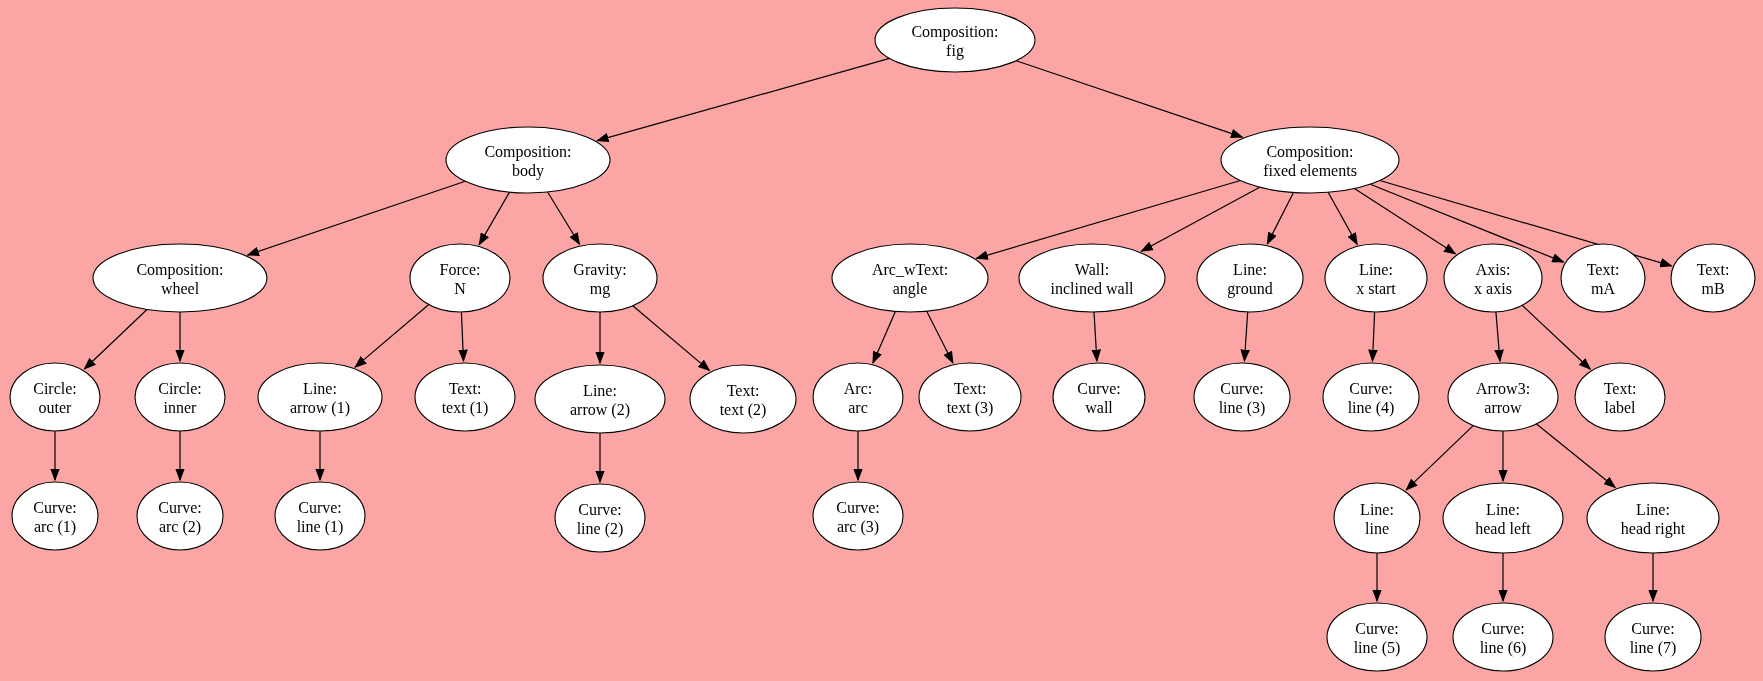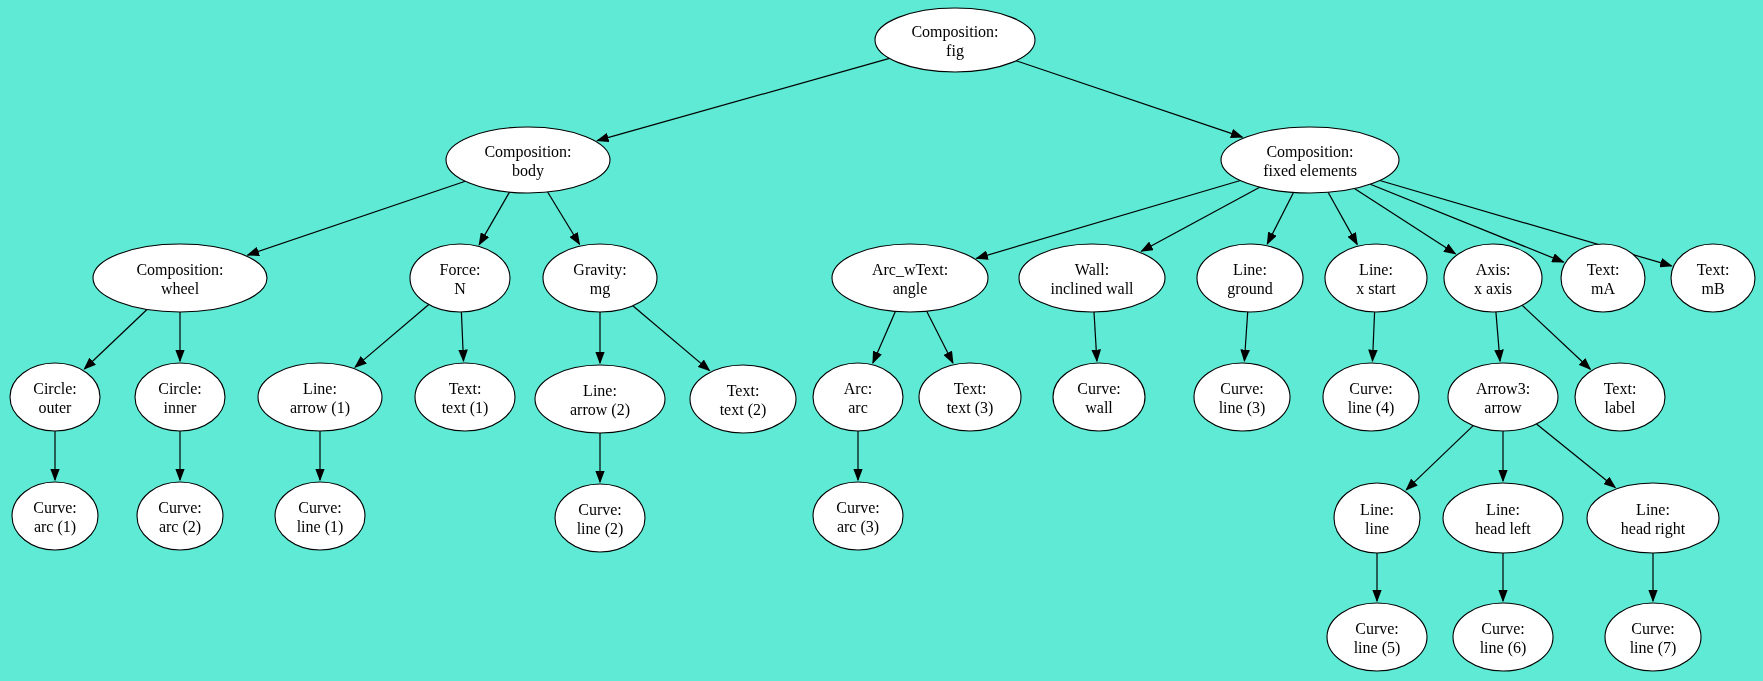--- a/index.html
+++ b/index.html
@@ -4,21 +4,21 @@
 <style>
   html, body {
     margin: 0;
     padding: 0;
     background: #ffffff;
   }
   .canvas {
     position: relative;
     width: 1763px;
     height: 681px;
-    background: #5eead4;
+    background: #fca5a5;
     font-family: "Liberation Serif", serif;
   }
   svg text {
     font-family: "Liberation Serif", serif;
     font-size: 16px;
     fill: #000000;
     text-anchor: middle;
   }
   svg ellipse {
     fill: #ffffff;

